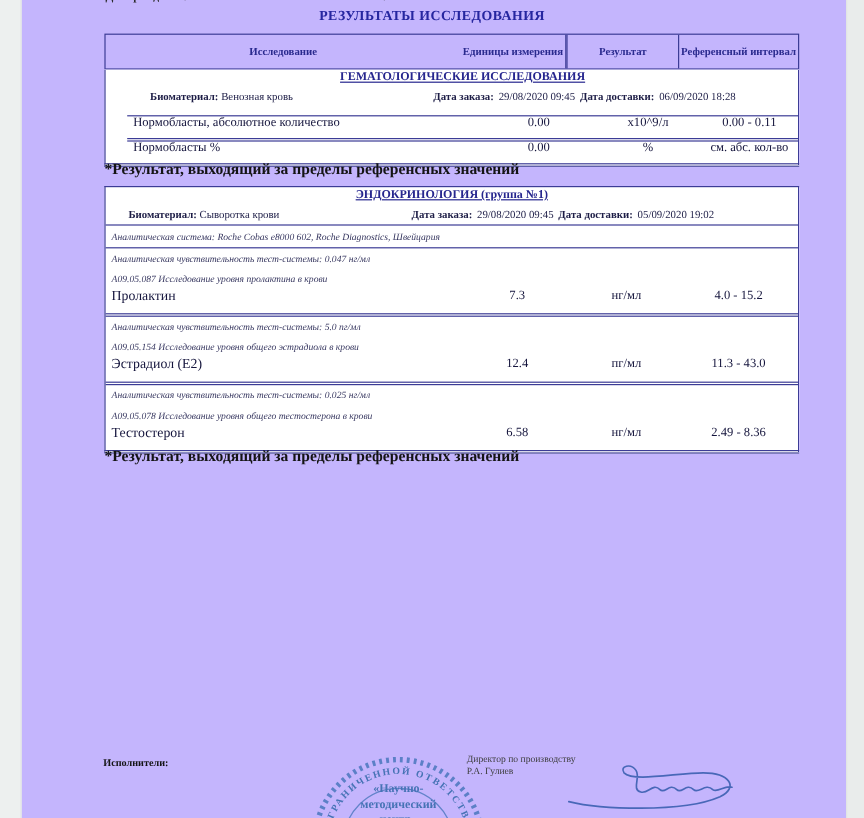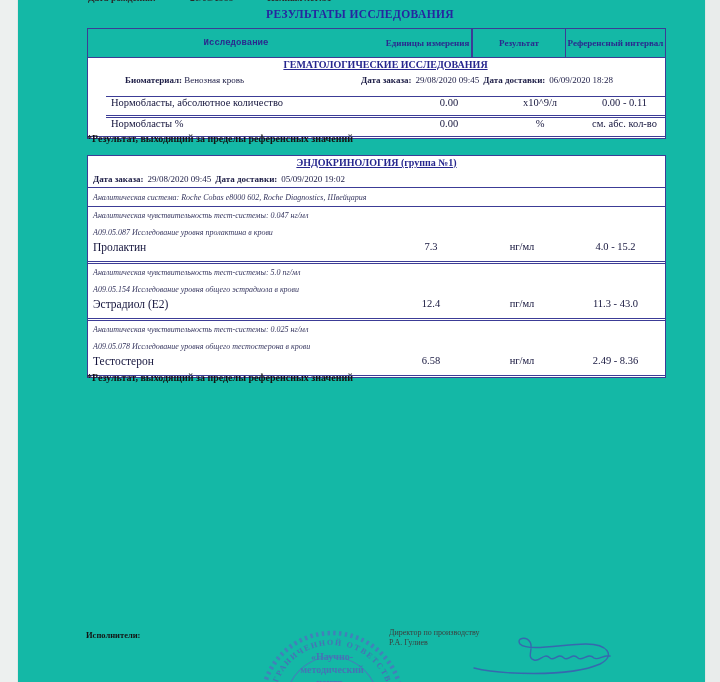--- a/index.html
+++ b/index.html
@@ -1,29 +1,29 @@
 <!DOCTYPE html>
 <html><head>
 <meta charset="utf-8">
 <style>
   html,body{margin:0;padding:0;}
   body{font-family:"Liberation Serif","DejaVu Serif",serif;background:#dfe2e1;}
-  .page{position:relative;width:720px;height:682px;background:#14b8a6;overflow:hidden;margin:0 auto;}
+  .page{position:relative;width:720px;height:682px;background:#c4b5fd;overflow:hidden;margin:0 auto;}
   .edge{position:absolute;top:0;bottom:0;}
   .edge-left{left:0;width:17px;background:#edf0ef;border-right:1px solid #e3e6e5;}
   .edge-right{right:0;width:14px;background:#e9eceb;border-left:1px solid #e2e5e4;}
 
   .meta-line{position:absolute;top:-7px;left:88px;width:560px;font-size:9.5px;font-weight:bold;color:#2a2a2a;display:flex;gap:34px;white-space:nowrap;}
   .doc-title{position:absolute;top:8px;left:0;width:720px;text-align:center;font-size:11.5px;font-weight:bold;color:#2626a0;letter-spacing:.4px;}
 
   .tbl{position:absolute;left:87px;width:579px;box-sizing:border-box;}
   .hdr{top:28px;height:30px;border:1.6px solid #3c3c96;display:flex;}
   .hdr-cell{box-sizing:border-box;display:flex;align-items:center;justify-content:center;text-align:center;
     font-size:9px;font-weight:bold;color:#2a2a8e;line-height:1.15;}
-  .hc1{width:296px;font-family:Liberation Mono, monospace;}
+  .hc1{width:296px;}
   .hc2{width:94px;border-left:1.6px solid #3c3c96;border-right:1.6px solid #3c3c96;}
   .hc3{width:88px;border-right:1.6px solid #3c3c96;}
   .hc4{flex:1;}
 
   .box{border-left:1.6px solid #3c3c96;border-right:1.6px solid #3c3c96;box-sizing:border-box;background:#fff;}
   .hema-box{top:58px;border-bottom:3px double #3c3c96;padding-left:18px;}
   .endo-box{top:155px;border-top:1.6px solid #3c3c96;border-bottom:3px double #3c3c96;}
 
   .section-title{text-align:center;font-weight:bold;text-decoration:underline;color:#26268e;font-size:10px;padding-top:1px;height:13px;}
   .bio-row{display:flex;align-items:center;padding:0 5px;font-size:9px;color:#1d1d46;height:16px;white-space:nowrap;}
@@ -40,21 +40,21 @@
   .res-row .c1{width:296px;padding-left:5px;box-sizing:border-box;font-size:10.5px;}
   .c2{width:94px;text-align:center;}
   .c3{width:88px;text-align:center;}
   .c4{flex:1;text-align:center;}
   .res-row-lg{height:20px;}
   .res-row-lg .c1{font-size:11.5px;}
 
   .note{font-size:8px;font-style:italic;color:#35355e;padding:0 5px;height:17px;display:flex;align-items:center;white-space:nowrap;}
   .sys-note{border-bottom:1px solid #3c3c96;}
 
-  .footnote{position:absolute;left:87px;font-size:10px;font-weight:bold;color:#141414;}
+  .footnote{position:absolute;left:87px;font-size:13px;font-weight:bold;color:#141414;}
   .fn1{top:133px;}
   .fn2{top:372px;}
 
   .executors{position:absolute;left:86px;top:630px;font-size:8.5px;font-weight:bold;color:#141414;}
   .director{position:absolute;left:389px;top:628px;font-size:8px;color:#3d3d3d;line-height:1.3;}
   .stamp-wrap{position:absolute;left:256px;top:627px;width:152px;height:152px;}
   .sig-wrap{position:absolute;left:468px;top:634px;width:160px;height:52px;}
 </style>
 </head>
 <body>
@@ -105,20 +105,24 @@
       <div class="c3">%</div>
       <div class="c4">см. абс. кол-во</div>
     </div>
   </div>
 
   <div class="footnote fn1">*Результат, выходящий за пределы референсных значений</div>
 
   <div class="tbl box endo-box" style="position:absolute;">
     <div class="section-title" style="height:14px;">ЭНДОКРИНОЛОГИЯ (группа №1)</div>
     <div class="bio-row rule-bot">
+      <div class="bio-left">
+        <span class="bold">Биоматериал:</span>
+        <span>Сыворотка крови</span>
+      </div>
       <div class="bio-dates">
         <span class="bold">Дата заказа:</span>
         <span>29/08/2020 09:45</span>
         <span class="bold">Дата доставки:</span>
         <span>05/09/2020 19:02</span>
       </div>
     </div>
     <div class="note sys-note" style="height:18px;">Аналитическая система: Roche Cobas e8000 602, Roche Diagnostics, Швейцария</div>
 
     <div class="note">Аналитическая чувствительность тест-системы: 0.047 нг/мл</div>

